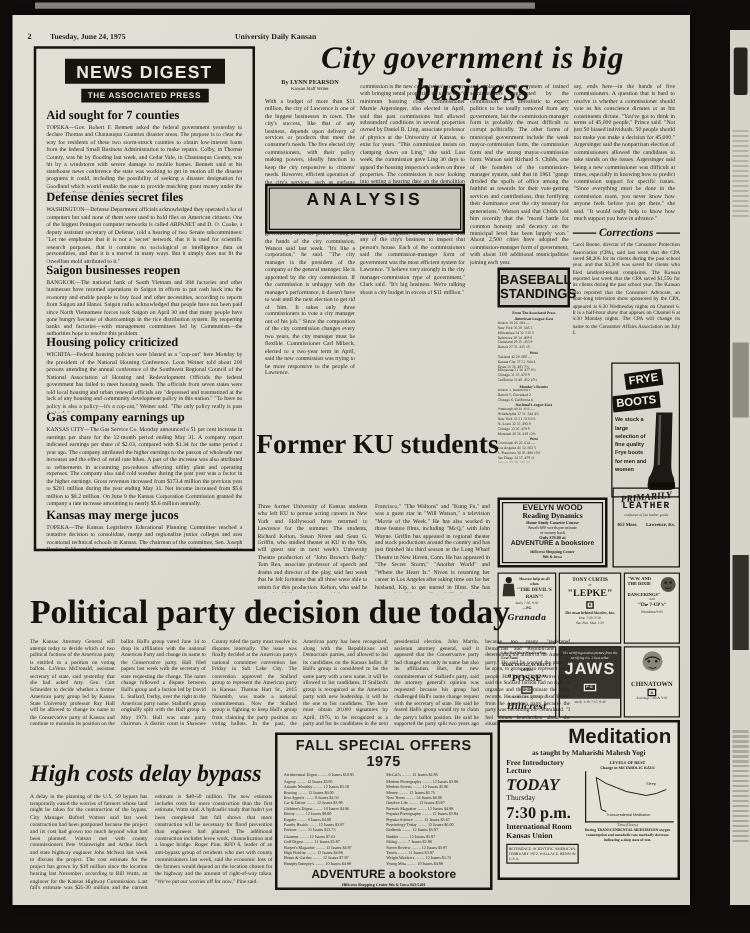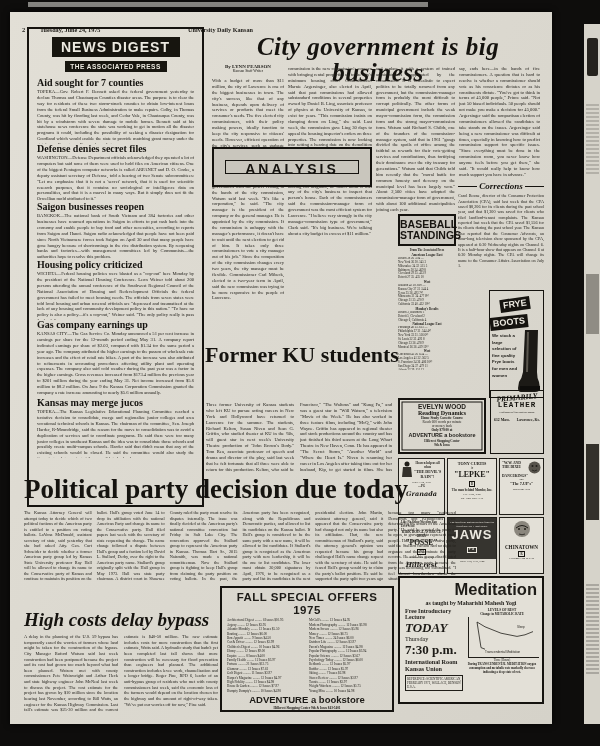--- a/index.html
+++ b/index.html
@@ -29,21 +29,21 @@
 
 <div class="scan">
   <div class="glare" style="left:28px;top:2px;width:400px;height:5px;"></div>
 
   <div class="page">
 
     <div class="abs" style="left:12px;top:14px;font-size:6.5px;font-weight:bold;">2</div>
     <div class="abs" style="left:30px;top:14px;font-size:6.2px;font-weight:bold;">Tuesday, June 24, 1975</div>
     <div class="abs" style="left:178px;top:14px;font-size:6.2px;font-weight:bold;">University Daily Kansan</div>
 
-    <div class="abs box" style="left:17px;top:15px;width:177px;height:480px;padding:6px 8px;overflow:hidden;border-width:2px;">
+    <div class="abs box" style="left:17px;top:25px;width:177px;height:404px;padding:6px 8px;overflow:hidden;border-width:2px;">
       <div class="banner" style="width:128px;height:20px;margin:2px auto 0;font-size:14px;line-height:20px;letter-spacing:1px;">NEWS DIGEST</div>
       <div class="banner" style="width:102px;height:11px;margin:4px auto 6px;font-size:6.5px;line-height:11px;letter-spacing:.5px;">THE ASSOCIATED PRESS</div>
 
       <div style="height:66px;overflow:hidden;">
         <div class="hl" style="font-size:10px;margin-bottom:1px;">Aid sought for 7 counties</div>
         <div class="bt">TOPEKA—Gov. Robert F. Bennett asked the federal government yesterday to declare Thomas and Chautauqua Counties disaster areas. The purpose is to clear the way for residents of these two storm-struck counties to obtain low-interest loans from the federal Small Business Administration to make repairs. Colby, in Thomas County, was hit by flooding last week, and Cedar Vale, in Chautauqua County, was hit by a windstorm with severe damage to mobile homes. Bennett said at his statehouse news conference the state was working to get in motion all the disaster programs it could, including the possibility of seeking a disaster designation for Goodland which would enable the state to provide matching grant money under the state's new Emergency Preparedness Act.</div>
       </div>
       <div style="height:58px;overflow:hidden;">
         <div class="hl" style="font-size:10px;margin-bottom:1px;">Defense denies secret files</div>
         <div class="bt">WASHINGTON—Defense Department officials acknowledged they operated a lot of computers but said none of them were used to hold files on American citizens. One of the biggest Pentagon computer networks is called ARPANET and D. O. Cooke, a deputy assistant secretary of Defense, told a hearing of two Senate subcommittees: "Let me emphasize that it is not a 'secret' network, that it is used for scientific research purposes, that it contains no sociological or intelligence data on personalities, and that it is a marvel in many ways. But it simply does not fit the Orwellian mold attributed to it."</div>
@@ -71,21 +71,21 @@
     <div class="abs cent" style="left:202px;top:52px;width:72px;">
       <div style="font-size:5px;font-weight:bold;">By LYNN PEARSON</div>
       <div style="font-size:3.8px;">Kansan Staff Writer</div>
     </div>
 
     <div class="abs bt" style="left:202px;top:66px;width:72px;height:266px;">With a budget of more than $11 million, the city of Lawrence is one of the biggest businesses in town. The city's success, like that of any business, depends upon delivery of services or products that meet the consumer's needs. The five elected city commissioners, with their policy making powers, ideally function to keep the city responsive to citizens' needs. However, efficient operation of the city's services, such as garbage pickup, water and sewer service and street maintenance, is left to City Manager Buford Watson and his staff of city administrators. People often forget that the commission-manager form of government is a unitary government with the power resting in the hands of the city commission, Watson said last week. "It's like a corporation," he said. "The city manager is the president of the company or the general manager. He is appointed by the city commission. If the commission is unhappy with the manager's performance, it doesn't have to wait until the next election to get rid of him. It takes only three commissioners to vote a city manager out of his job." Since the composition of the city commission changes every two years, the city manager must be flexible. Commissioner Carl Mibeck, elected to a two-year term in April, said the new commission was trying to be more responsive to the people of Lawrence.</div>
     <div class="abs bt" style="left:278px;top:54px;width:84px;height:278px;">commission is the new commission's concern with bringing rental properties up to the city's minimum housing code. Commissioner Marnie Argersinger, also elected in April, said that past commissions had allowed substandard conditions in several properties owned by Daniel B. Ling, associate professor of physics at the University of Kansas, to exist for years. "This commission insists on clamping down on Ling," she said. Last week, the commission gave Ling 30 days to appeal the housing inspector's orders on three properties. The commission is now looking into setting a hearing date on the demolition of two other properties owned by Ling. In the areas of housing code and housing inspection, there is a divergence of opinions within the commission. Commissioner Fred Prince said at last week's commission meeting that as long as a person wasn't hurting his neighbor, he didn't think it was any of the city's business to inspect that person's house. Each of the commissioners said the commission-manager form of government was the most efficient system for Lawrence. "I believe very strongly in the city manager-commission type of government," Clark said. "It's big business. We're talking about a city budget in excess of $11 million."</div>
     <div class="abs bt" style="left:366px;top:54px;width:79px;height:148px;">and replace it with a system of trained administrators appointed by the commission. It is unrealistic to expect politics to be totally removed from any government, but the commission-manager form is probably the most difficult to corrupt politically. The other forms of municipal government include the weak mayor-commission form, the commission form and the strong mayor-commission form. Watson said Richard S. Childs, one of the founders of the commission-manager system, said that in 1961 "gangs divided the spoils of office among the faithful as rewards for their vote-getting services and contributions, thus fortifying their dominance over the city treasury for generations." Watson said that Childs told him recently that the "moral battle for common honesty and decency on the municipal level has been largely won." About 2,500 cities have adopted the commission-manager form of government, with about 100 additional municipalities joining each year.</div>
     <div class="abs bt" style="left:449px;top:54px;width:81px;height:114px;">say, ends here—in the hands of five commissioners. A question that is hard to resolve is whether a commissioner should vote as his conscience dictates or as his constituents dictate. "You've got to think in terms of 45,000 people," Prince said. "Not just 50 biased individuals. 50 people should not make you make a decision for 45,000." Argersinger said the nonpartisan election of commissioners allowed the candidates to take stands on the issues. Argersinger said being a new commissioner was difficult at times, especially in knowing how to predict commission support for specific issues. "Since everything must be done in the commission room, you never know how anyone feels before you get there," she said. "It would really help to know how much support you have in advance."</div>
 
-    <div class="abs" style="left:202px;top:135px;width:160px;height:40px;border:2px solid #15130f;background:#c9c6bd;box-sizing:border-box;padding:11px;">
+    <div class="abs" style="left:202px;top:135px;width:160px;height:40px;border:2px solid #15130f;background:#c9c6bd;box-sizing:border-box;padding:1px;">
       <div style="border:1px solid #15130f;height:100%;box-sizing:border-box;text-align:center;font:bold 14px/16px 'Liberation Sans',sans-serif;letter-spacing:3px;color:#15130f;">ANALYSIS</div>
     </div>
 
     <div class="abs hl" style="left:195px;top:332px;width:200px;font-size:22px;">Former KU students</div>
     <div class="abs bt" style="left:196px;top:390px;width:88px;height:72px;">Three former University of Kansas students who left KU to pursue acting careers in New York and Hollywood have returned to Lawrence for the summer. The students, Richard Kelton, Susan Niven and Sean G. Griffin, who studied theater at KU in the '60s, will guest star in next week's University Theatre production of "John Brown's Body." Tom Rea, associate professor of speech and drama and director of the play, said last week that he felt fortunate that all three were able to return for this production. Kelton, who said he arrived in Hollywood broke, said that an agent was necessary for an actor who wanted to audition for films or television. Kelton has appeared in "Gunsmoke," "Mission Impossible," "Streets of San</div>
     <div class="abs bt" style="left:290px;top:390px;width:92px;height:72px;">Francisco," "The Waltons" and "Kung Fu," and was a guest star in "Will Watson," a television "Movie of the Week." He has also worked in three feature films, including "McQ," with John Wayne. Griffin has appeared in regional theater and stock productions around the country and has just finished his third season at the Long Wharf Theatre in New Haven, Conn. He has appeared in "The Secret Storm," "Another World" and "Where the Heart Is." Niven is resuming her career in Los Angeles after taking time out for her husband, Kip, to get started in films. She has appeared in "Magnum Force," "Earthquake" and "Airport '75." "John Brown's Body" will be presented July 1, 3 and 5 at the University Theatre.</div>
 
     <div class="abs" style="left:448px;top:170px;width:86px;height:106px;overflow:hidden;">
       <div style="display:flex;align-items:center;gap:2px;">
         <div class="darkline" style="flex:1;height:1px;"></div>

